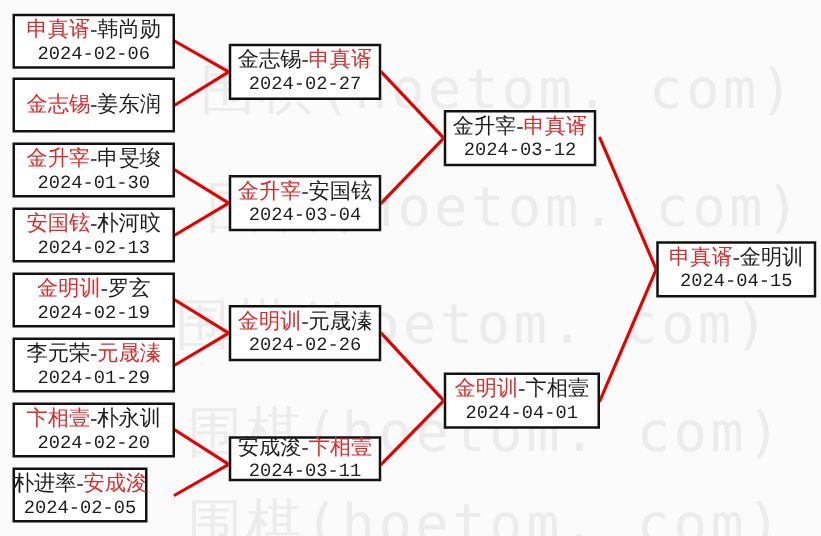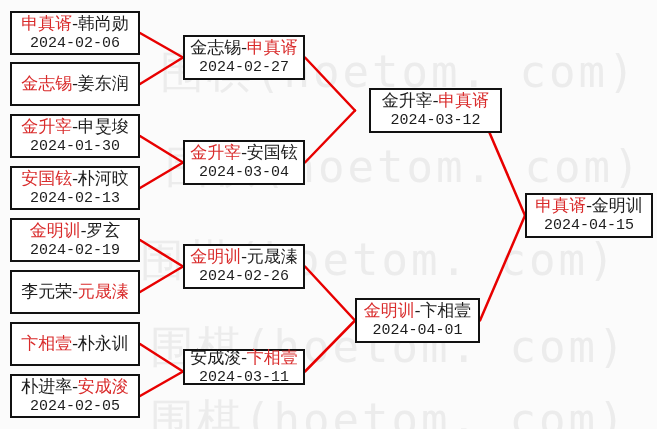--- a/index.html
+++ b/index.html
@@ -96,45 +96,47 @@
       <div class="match-box" style="left: 10px; top: 166px; width: 130px; height: 44px;">
         <div class="players"><span class="winner">安国铉</span><span class="dash">-</span><span class="loser">朴河旼</span></div>
         <div class="match-date">2024-02-13</div>
       </div>
       <div class="match-box" style="left: 10px; top: 218px; width: 130px; height: 44px;">
         <div class="players"><span class="winner">金明训</span><span class="dash">-</span><span class="loser">罗玄</span></div>
         <div class="match-date">2024-02-19</div>
       </div>
       <div class="match-box" style="left: 10px; top: 270px; width: 130px; height: 44px;">
         <div class="players"><span class="loser">李元荣</span><span class="dash">-</span><span class="winner">元晟溱</span></div>
+        <div class="match-date">2024-01-29</div>
       </div>
       <div class="match-box" style="left: 10px; top: 322px; width: 130px; height: 44px;">
         <div class="players"><span class="winner">卞相壹</span><span class="dash">-</span><span class="loser">朴永训</span></div>
+        <div class="match-date">2024-02-20</div>
       </div>
-      <div class="match-box" style="left: 10px; top: 374px; width: 130px; height: 44px;">
+      <div class="match-box" style="left: 10px; top: 374px; width: 108px; height: 44px;">
         <div class="players"><span class="loser">朴进率</span><span class="dash">-</span><span class="winner">安成浚</span></div>
         <div class="match-date">2024-02-05</div>
       </div>
       <div class="match-box" style="left: 183px; top: 35px; width: 122px; height: 45px; text-align: center;">
         <div class="players"><span class="loser">金志锡</span><span class="dash">-</span><span class="winner">申真谞</span></div>
         <div class="match-date">2024-02-27</div>
       </div>
       <div class="match-box" style="left: 183px; top: 140px; width: 122px; height: 45px;">
         <div class="players"><span class="winner">金升宰</span><span class="dash">-</span><span class="loser">安国铉</span></div>
         <div class="match-date">2024-03-04</div>
       </div>
       <div class="match-box" style="left: 183px; top: 244px; width: 122px; height: 45px;">
         <div class="players"><span class="winner">金明训</span><span class="dash">-</span><span class="loser">元晟溱</span></div>
         <div class="match-date">2024-02-26</div>
       </div>
       <div class="match-box" style="left: 183px; top: 349px; width: 122px; height: 36px;">
         <div class="players"><span class="loser">安成浚</span><span class="dash">-</span><span class="winner">卞相壹</span></div>
         <div class="match-date">2024-03-11</div>
       </div>
-      <div class="match-box" style="left: 369px; top: 88px; width: 133px; height: 45px; align-items: center;">
+      <div class="match-box" style="left: 355px; top: 88px; width: 122px; height: 45px; align-items: center;">
         <div class="players"><span class="loser">金升宰</span><span class="dash">-</span><span class="winner">申真谞</span></div>
         <div class="match-date">2024-03-12</div>
       </div>
       <div class="match-box" style="left: 355px; top: 298px; width: 125px; height: 45px;">
         <div class="players"><span class="winner">金明训</span><span class="dash">-</span><span class="loser">卞相壹</span></div>
         <div class="match-date">2024-04-01</div>
       </div>
       <div class="match-box" style="left: 525px; top: 193px; width: 128px; height: 45px;">
         <div class="players"><span class="winner">申真谞</span><span class="dash">-</span><span class="loser">金明训</span></div>
         <div class="match-date">2024-04-15</div>

